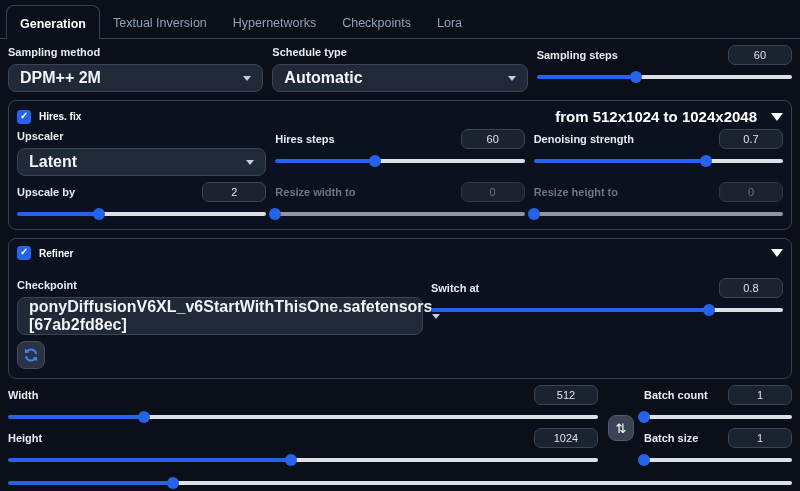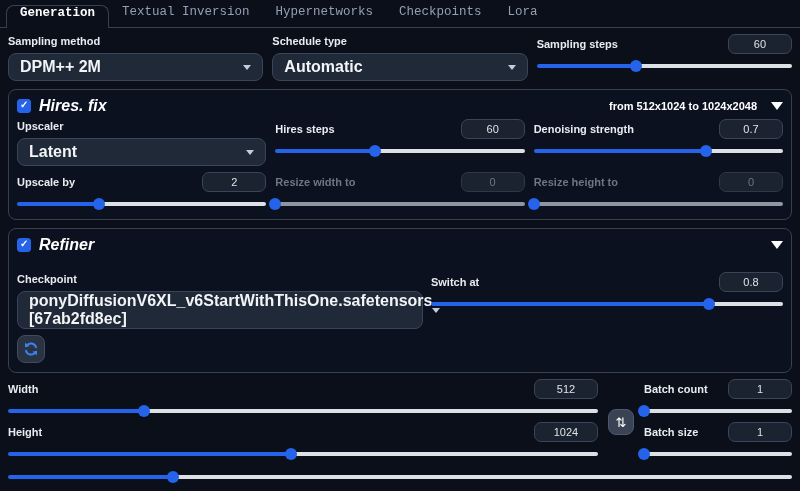--- a/index.html
+++ b/index.html
@@ -5,21 +5,21 @@
   :root{
     --bg:#0b0f19; --border:#374151; --inputbg:#1f2937; --inputborder:#3b4559;
     --accent:#2563eb; --accent2:#3b82f6; --label:#e8ebef; --dim:#6e7683;
     --track:#dde1e6; --trackdis:#8f96a0;
   }
   *{box-sizing:border-box;margin:0;padding:0;font-family:"Liberation Sans",sans-serif;}
   body{width:800px;height:491px;background:var(--bg);overflow:hidden;}
   .app{width:800px;height:491px;}
   
   .tabs{display:flex;align-items:flex-end;border-bottom:1px solid var(--border);padding:5px 6px 0 6px;}
-  .tab{padding:0 13px 8px;font-size:12.5px;color:#93a0b4;cursor:pointer;white-space:nowrap;font-family:Liberation Mono, monospace;}
+  .tab{padding:11px 13px 8px;font-size:12.5px;color:#93a0b4;cursor:pointer;white-space:nowrap;}
   .tab.active{color:#fff;font-weight:700;background:var(--bg);
     border:1px solid var(--border);border-bottom:none;border-radius:8px 8px 0 0;margin-bottom:-1px;}
   .content{padding:6px 8px 0 8px;}
   
   .label{font-size:11px;color:var(--label);font-weight:600;line-height:15px;}
   .lrow{display:flex;justify-content:space-between;align-items:center;min-height:20px;}
   .valbox{width:64px;height:20px;line-height:18px;text-align:center;background:#1b2230;
     border:1px solid var(--inputborder);border-radius:7px;font-size:11px;color:#dfe3e8;}
   .dd{height:28px;display:flex;align-items:center;justify-content:space-between;padding:0 11px;
     background:var(--inputbg);border:1px solid var(--inputborder);border-radius:8px;
@@ -35,26 +35,26 @@
   .slider.disabled .track{background:linear-gradient(to right,var(--accent) var(--p),var(--trackdis) var(--p));}
   .field.dim .label{color:var(--dim);}
   .field.dim .valbox{color:var(--dim);border-color:#2e3848;}
   
   .row3{display:grid;grid-template-columns:1fr 1fr 1fr;column-gap:9px;}
   .mt6{margin-top:6px;}
   
   .panel{border:1px solid var(--border);border-radius:8px;padding:7px 8px 9px 8px;margin-top:8px;background:#0c1120;}
   .phead{display:flex;justify-content:space-between;align-items:center;margin-bottom:4px;}
   .chkgrp{display:flex;align-items:center;gap:8px;}
-  .ptitle{font-size:16px;color:#fff;font-weight:700;font-style:italic;}
+  .ptitle{font-size:10px;color:#fff;font-weight:700;}
   .cb{width:14px;height:14px;border-radius:3px;background:#1f2937;border:1px solid #4b5563;
     position:relative;cursor:pointer;flex:0 0 auto;}
   .cb.checked{background:var(--accent);border-color:var(--accent);}
   .cb.checked::after{content:"✓";position:absolute;left:2px;top:-1px;color:#fff;font-size:10px;font-weight:700;}
-  .resnote{font-size:11px;color:#fff;font-weight:700;margin-left:32px;}
+  .resnote{font-size:15px;color:#fff;font-weight:700;margin-left:32px;}
   .tri{width:0;height:0;border-left:6px solid transparent;border-right:6px solid transparent;
     border-top:8px solid #fff;margin-left:14px;cursor:pointer;}
   .pheadright{display:flex;align-items:center;}
   
   .refbody{display:grid;grid-template-columns:53% 1fr;column-gap:8px;margin-top:18px;}
   .ckptrow{display:flex;gap:6px;margin-top:4px;flex-direction:column;}
   .ckptrow .dd{flex:1;margin-top:0;}
   .iconbtn{width:28px;height:28px;background:#2a3342;border:1px solid #414c5f;border-radius:8px;
     display:flex;align-items:center;justify-content:center;cursor:pointer;flex:0 0 auto;}
   

